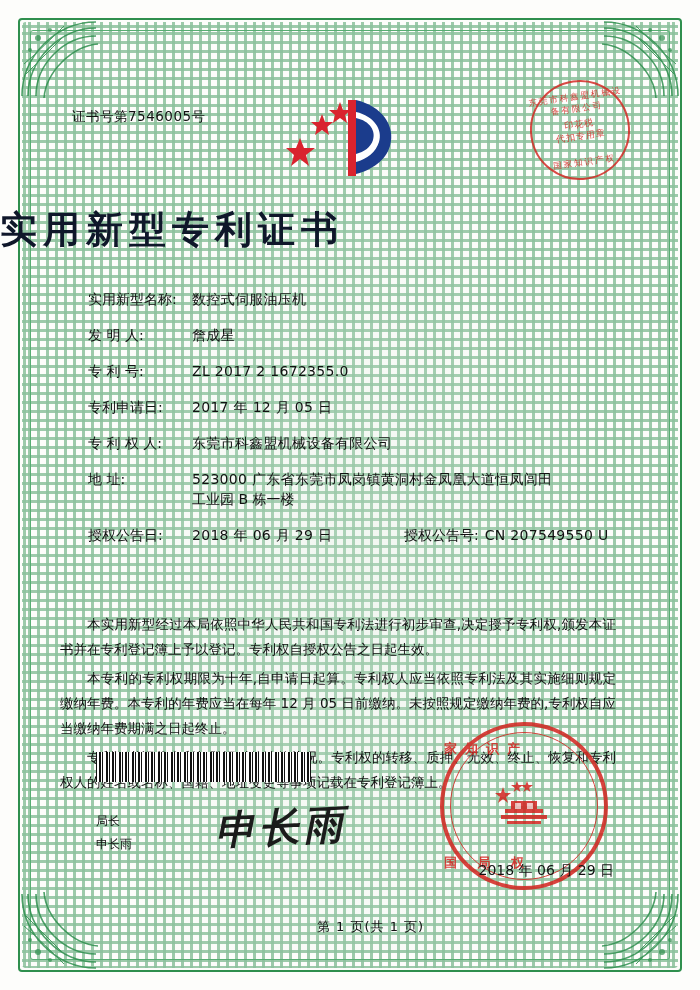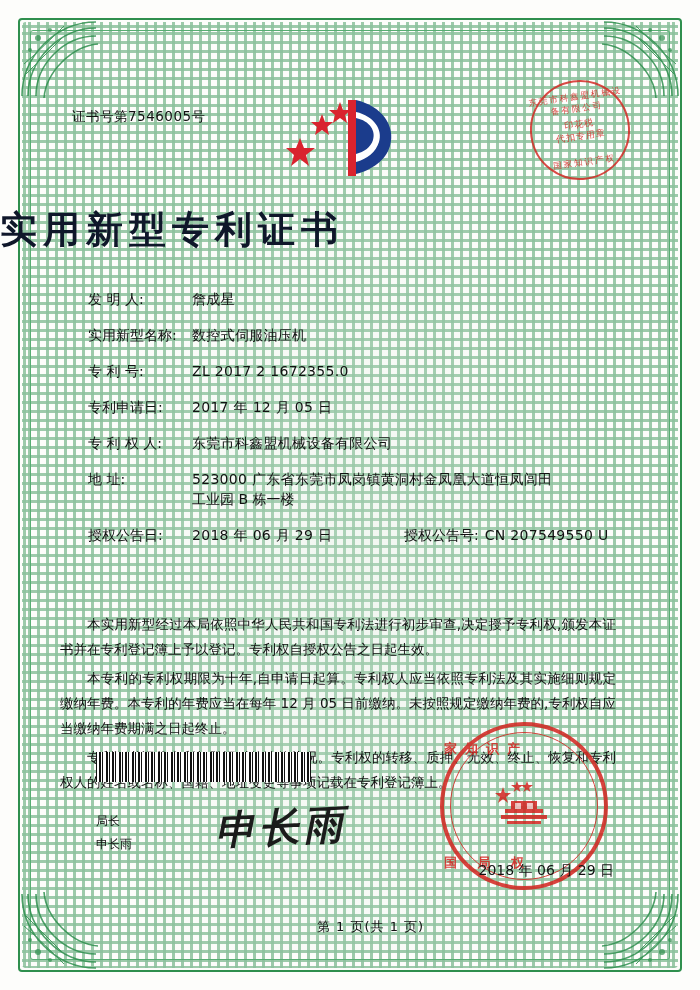--- a/index.html
+++ b/index.html
@@ -358,27 +358,27 @@
       <div>代扣专用章</div>
     </div>
     <div class="arc-bottom">国家知识产权</div>
   </div>
 
   <div class="title">实用新型专利证书</div>
 
   <div class="fields">
 
     <div class="field-row">
+      <div class="f-label">实用新型名称:</div>
+      <div class="f-value">数控式伺服油压机</div>
+    </div>
+
+    <div class="field-row">
       <div class="f-label">发 明 人:</div>
       <div class="f-value">詹成星</div>
-    </div>
-
-    <div class="field-row">
-      <div class="f-label">实用新型名称:</div>
-      <div class="f-value">数控式伺服油压机</div>
     </div>
 
     <div class="field-row">
       <div class="f-label">专 利 号:</div>
       <div class="f-value">ZL 2017 2 1672355.0</div>
     </div>
 
     <div class="field-row">
       <div class="f-label">专利申请日:</div>
       <div class="f-value">2017 年 12 月 05 日</div>

